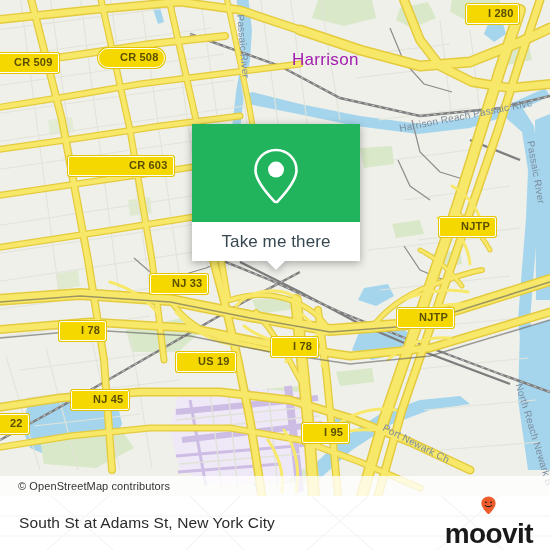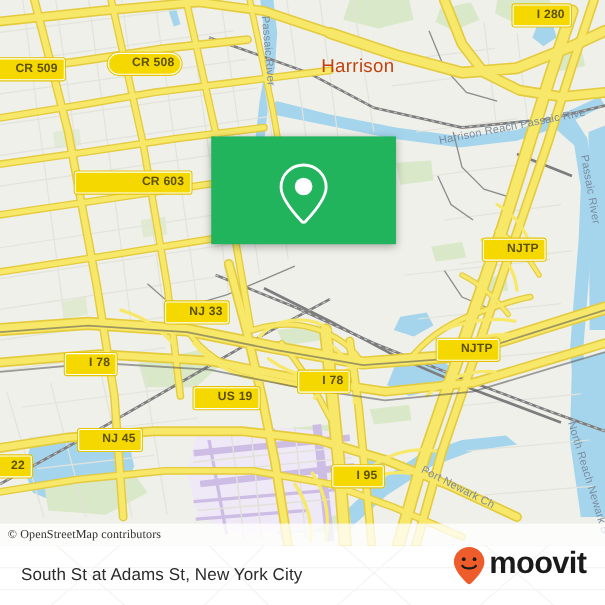--- a/index.html
+++ b/index.html
@@ -14,21 +14,21 @@
   .shield{position:absolute;background:#f5d800;border:1.5px solid #ffffff;
           box-shadow:0 0 0 1px #e2c400;border-radius:2px;
           color:#4a4208;font-size:11px;font-weight:bold;line-height:13px;
           padding:2px 5px 3px 5px;white-space:nowrap;letter-spacing:.2px;
           font-family:"Liberation Sans",sans-serif;}
   .shield span{color:#5b4f00;margin-left:16px;}
 
   
   .mlabel{position:absolute;white-space:nowrap;color:#6b6b6b;
           font-family:"Liberation Sans",sans-serif;pointer-events:none;}
-  .city{font-size:17px;color:#c2410c;letter-spacing:.3px;}
+  .city{font-size:17px;color:#a21caf;letter-spacing:.3px;}
   .water-lbl{font-size:10px;color:#7b8c9e;font-style:normal;letter-spacing:.2px;}
   .rot-90{transform-origin:0 0;}
 
   
   #popup{position:absolute;left:192px;top:124px;width:168px;
          filter:drop-shadow(0 2px 4px rgba(0,0,0,.32));}
   #popup-top{background:#22b35d;height:98px;position:relative;}
   #popup-bottom{background:#ffffff;height:39px;position:relative;
                 display:flex;align-items:center;justify-content:center;}
   #popup-label{font-size:17px;color:#37474f;letter-spacing:.1px;
@@ -36,31 +36,31 @@
   #popup-tail{position:absolute;left:50%;margin-left:-9px;bottom:-9px;
               width:0;height:0;border-left:9px solid transparent;
               border-right:9px solid transparent;border-top:9px solid #ffffff;}
   #pin-wrap{position:absolute;left:0;right:0;top:50%;margin-top:-26px;
             display:flex;justify-content:center;}
 
   
   #attrib{position:absolute;left:0;bottom:0;height:20px;width:100%;
           background:rgba(255,255,255,.78);display:flex;align-items:center;}
   #attrib-text{font-size:11px;color:#333;padding-left:7px;
-               font-family:Liberation Serif, serif;letter-spacing:.1px;}
+               font-family:Liberation Sans, sans-serif;letter-spacing:.1px;margin-left:11px;}
 
   
   #footer{position:absolute;left:0;top:496px;width:550px;height:54px;
           background:#ffffff;overflow:hidden;}
   #footer-watermark{position:absolute;left:0;top:0;width:550px;height:54px;opacity:.16;}
   #footer-title{position:absolute;left:19px;top:0;height:54px;display:flex;
                 align-items:center;font-size:15.5px;color:#2b2b2b;
                 font-family:"Liberation Sans",sans-serif;letter-spacing:.1px;}
   #brand{position:absolute;right:17px;top:0;height:54px;display:flex;
-         align-items:flex-start;gap:3px;}
+         align-items:center;gap:3px;flex-direction:column;}
   #brand-text{font-size:28px;font-weight:bold;color:#1a1a1a;letter-spacing:-.6px;
               font-family:"Liberation Sans",sans-serif;}
 </style>
 </head>
 <body>
 
 <div id="page">
 
   <div id="map">
     <svg width="550" height="496" viewBox="0 0 550 496" xmlns="http://www.w3.org/2000/svg">
@@ -338,20 +338,24 @@
 
     <div id="popup">
       <div id="popup-top">
         <div id="pin-wrap">
           <svg width="52" height="58" viewBox="0 0 52 58" xmlns="http://www.w3.org/2000/svg">
             <path d="M26 3 C14.5 3 5.5 12 5.5 23.2 C5.5 33 17 46.5 24.3 54.3 C25.2 55.3 26.8 55.3 27.7 54.3 C35 46.5 46.5 33 46.5 23.2 C46.5 12 37.5 3 26 3 Z" fill="none" stroke="#ffffff" stroke-width="2.6"></path>
             <circle cx="26" cy="22.6" r="8" fill="#ffffff"></circle>
           </svg>
         </div>
       </div>
+      <div id="popup-bottom">
+        <span id="popup-label">Take me there</span>
+        <div id="popup-tail"></div>
+      </div>
     </div>
 
     <div id="attrib">
       <span id="attrib-text">© OpenStreetMap contributors</span>
     </div>
   </div>
 
   <div id="footer">
     <svg id="footer-watermark" viewBox="0 0 550 54" xmlns="http://www.w3.org/2000/svg">
       <g stroke="#b9bbb2" stroke-width="1.1" fill="none">

